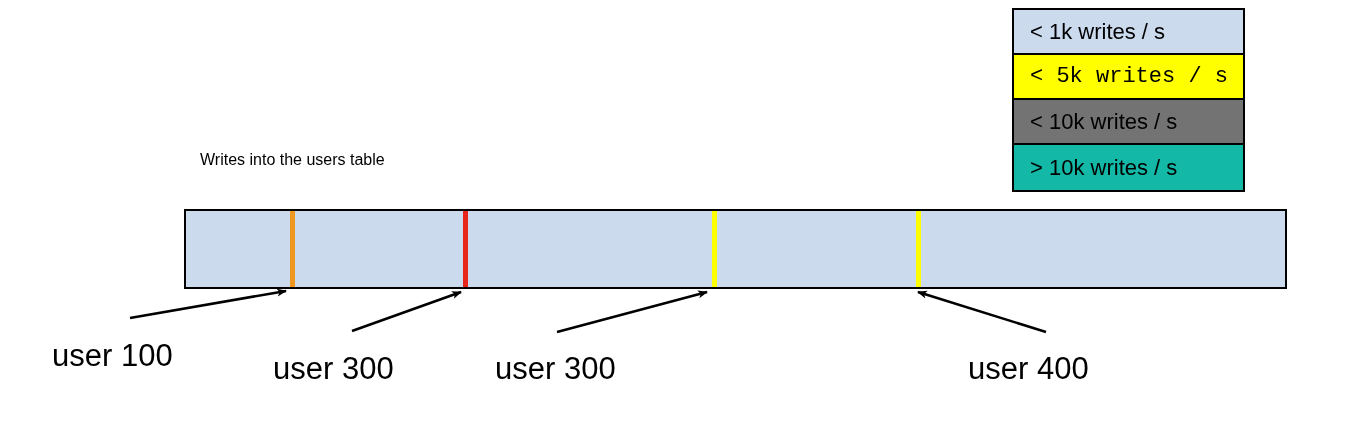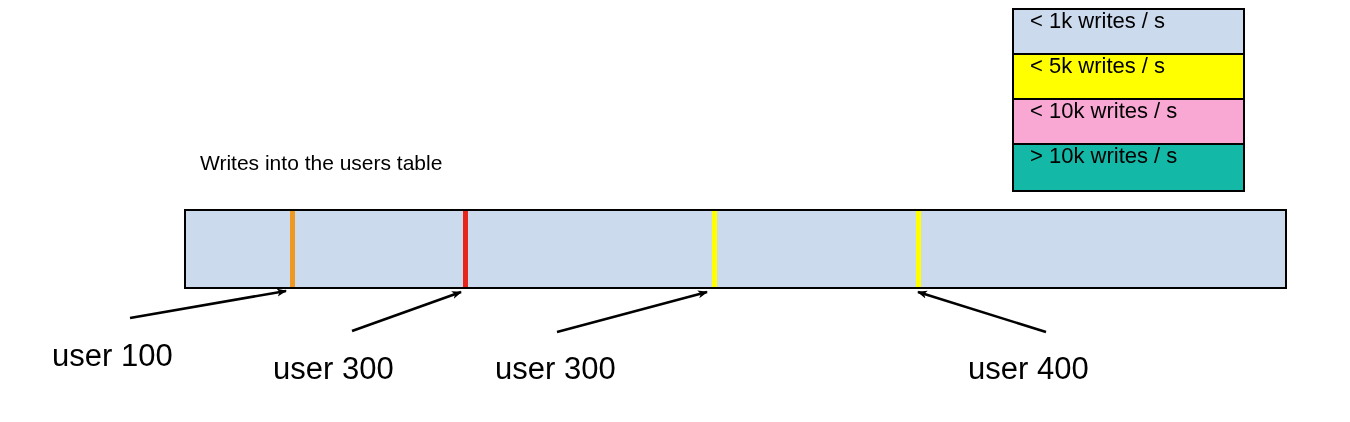--- a/index.html
+++ b/index.html
@@ -24,36 +24,37 @@
     top: 8px;
     width: 233px;
     border: 2px solid #000000;
     box-sizing: border-box;
   }
   .legend-row {
     height: 45px;
     box-sizing: border-box;
     border-bottom: 2px solid #000000;
     display: flex;
+    align-items: center;
     padding-left: 16px;
   }
   .legend-row:last-child { border-bottom: none; }
   .legend-label {
     font-size: 22px;
     line-height: 1;
     white-space: nowrap;
     letter-spacing: 0px;
   }
 
   
   #caption {
     position: absolute;
     left: 200px;
     top: 152px;
-    font-size: 21px;
+    font-size: 16px;
     line-height: 1;
     white-space: nowrap;
   }
 
   
   #bar {
     position: absolute;
     left: 184px;
     top: 209px;
     width: 1103px;
@@ -93,24 +94,24 @@
 </style>
 </head>
 <body>
 
 <div id="canvas">
 
   <div id="legend">
     <div class="legend-row" style="background:#CCDAEE;">
       <span class="legend-label">&lt; 1k writes / s</span>
     </div>
-    <div class="legend-row" style="background:#FFFF00;">
+    <div class="legend-row" style="background:#FFFF00;font-family:Liberation Mono, monospace;">
       <span class="legend-label">&lt; 5k writes / s</span>
     </div>
-    <div class="legend-row" style="background:#f9a8d4;">
+    <div class="legend-row" style="background:#737373;">
       <span class="legend-label">&lt; 10k writes / s</span>
     </div>
     <div class="legend-row" style="background:#14b8a6;">
       <span class="legend-label">&gt; 10k writes / s</span>
     </div>
   </div>
 
   <div id="caption">Writes into the users table</div>
 
   <div id="bar">

